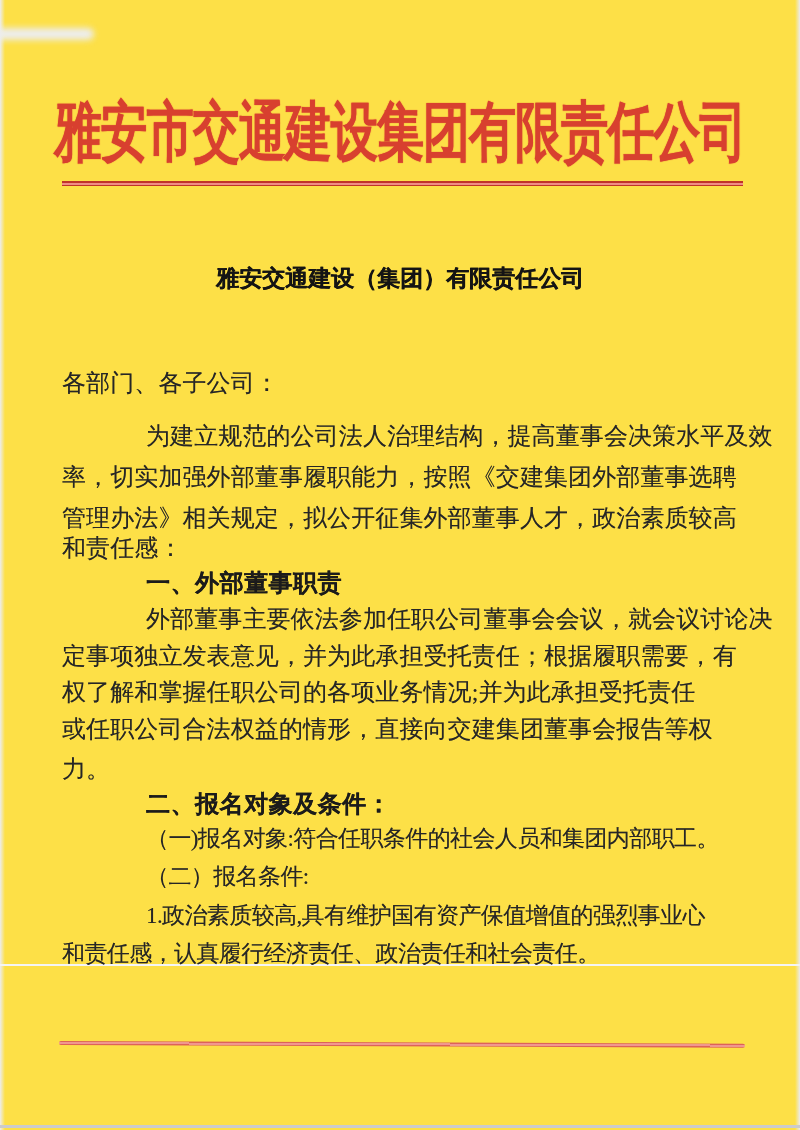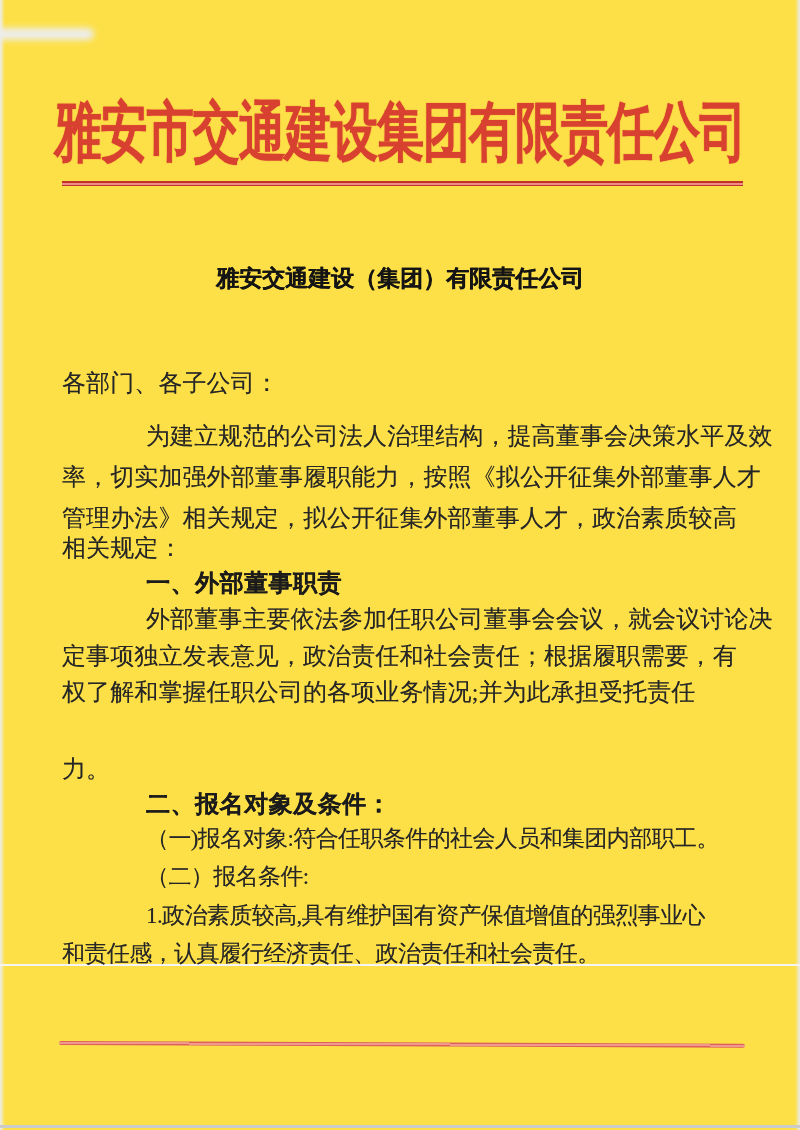--- a/index.html
+++ b/index.html
@@ -88,27 +88,28 @@
 
   <div class="letterhead-rule"></div>
 
   <div class="doc-title">
     <div>雅安交通建设（集团）有限责任公司</div>
   </div>
 
   <div class="body-area">
       <div class="bline fangsong" style="top: 357px; color: rgb(38, 38, 38); margin-top: 10px;">各部门、各子公司：</div>
       <div class="bline fangsong ind" style="top: 420px; color: rgb(38, 38, 38);">为建立规范的公司法人治理结构，提高董事会决策水平及效</div>
-      <div class="bline fangsong" style="top: 461px; color: rgb(38, 38, 38);">率，切实加强外部董事履职能力，按照《拟公开征集外部董事人才</div>
+      <div class="bline fangsong" style="top: 461px; color: rgb(38, 38, 38);">率，切实加强外部董事履职能力，按照《交建集团外部董事选聘</div>
       <div class="bline fangsong" style="top: 502px; color: rgb(38, 38, 38);">管理办法》相关规定，拟公开征集外部董事人才，政治素质较高</div>
-      <div class="bline fangsong" style="top: 532px; color: rgb(38, 38, 38);">相关规定：</div>
+      <div class="bline fangsong" style="top: 532px; color: rgb(38, 38, 38);">和责任感：</div>
       <div class="bline heading ind" style="top: 567px;">一、外部董事职责</div>
       <div class="bline fangsong ind" style="top: 603px; color: rgb(38, 38, 38);">外部董事主要依法参加任职公司董事会会议，就会议讨论决</div>
-      <div class="bline fangsong" style="top: 640px; color: rgb(38, 38, 38);">定事项独立发表意见，政治责任和社会责任；根据履职需要，有</div>
+      <div class="bline fangsong" style="top: 640px; color: rgb(38, 38, 38);">定事项独立发表意见，并为此承担受托责任；根据履职需要，有</div>
       <div class="bline fangsong" style="top: 676px; color: rgb(38, 38, 38);">权了解和掌握任职公司的各项业务情况;并为此承担受托责任</div>
+      <div class="bline fangsong" style="top: 713px; color: rgb(38, 38, 38);">或任职公司合法权益的情形，直接向交建集团董事会报告等权</div>
       <div class="bline fangsong" style="top: 753px; color: rgb(38, 38, 38);">力。</div>
       <div class="bline heading ind" style="top: 788px;">二、报名对象及条件：</div>
       <div class="bline kai ind" style="top: 823px; color: rgb(38, 38, 38);">（一)报名对象:符合任职条件的社会人员和集团内部职工。</div>
       <div class="bline kai ind" style="top: 861px; color: rgb(38, 38, 38);">（二）报名条件:</div>
       <div class="bline kai ind" style="top: 900px; color: rgb(38, 38, 38);">1.政治素质较高,具有维护国有资产保值增值的强烈事业心</div>
       <div class="bline kai" style="top: 938px; color: rgb(38, 38, 38);">和责任感，认真履行经济责任、政治责任和社会责任。</div>
     </div>
 
   <div class="footer-rule"></div>
   <div class="edge-bottom"></div>

